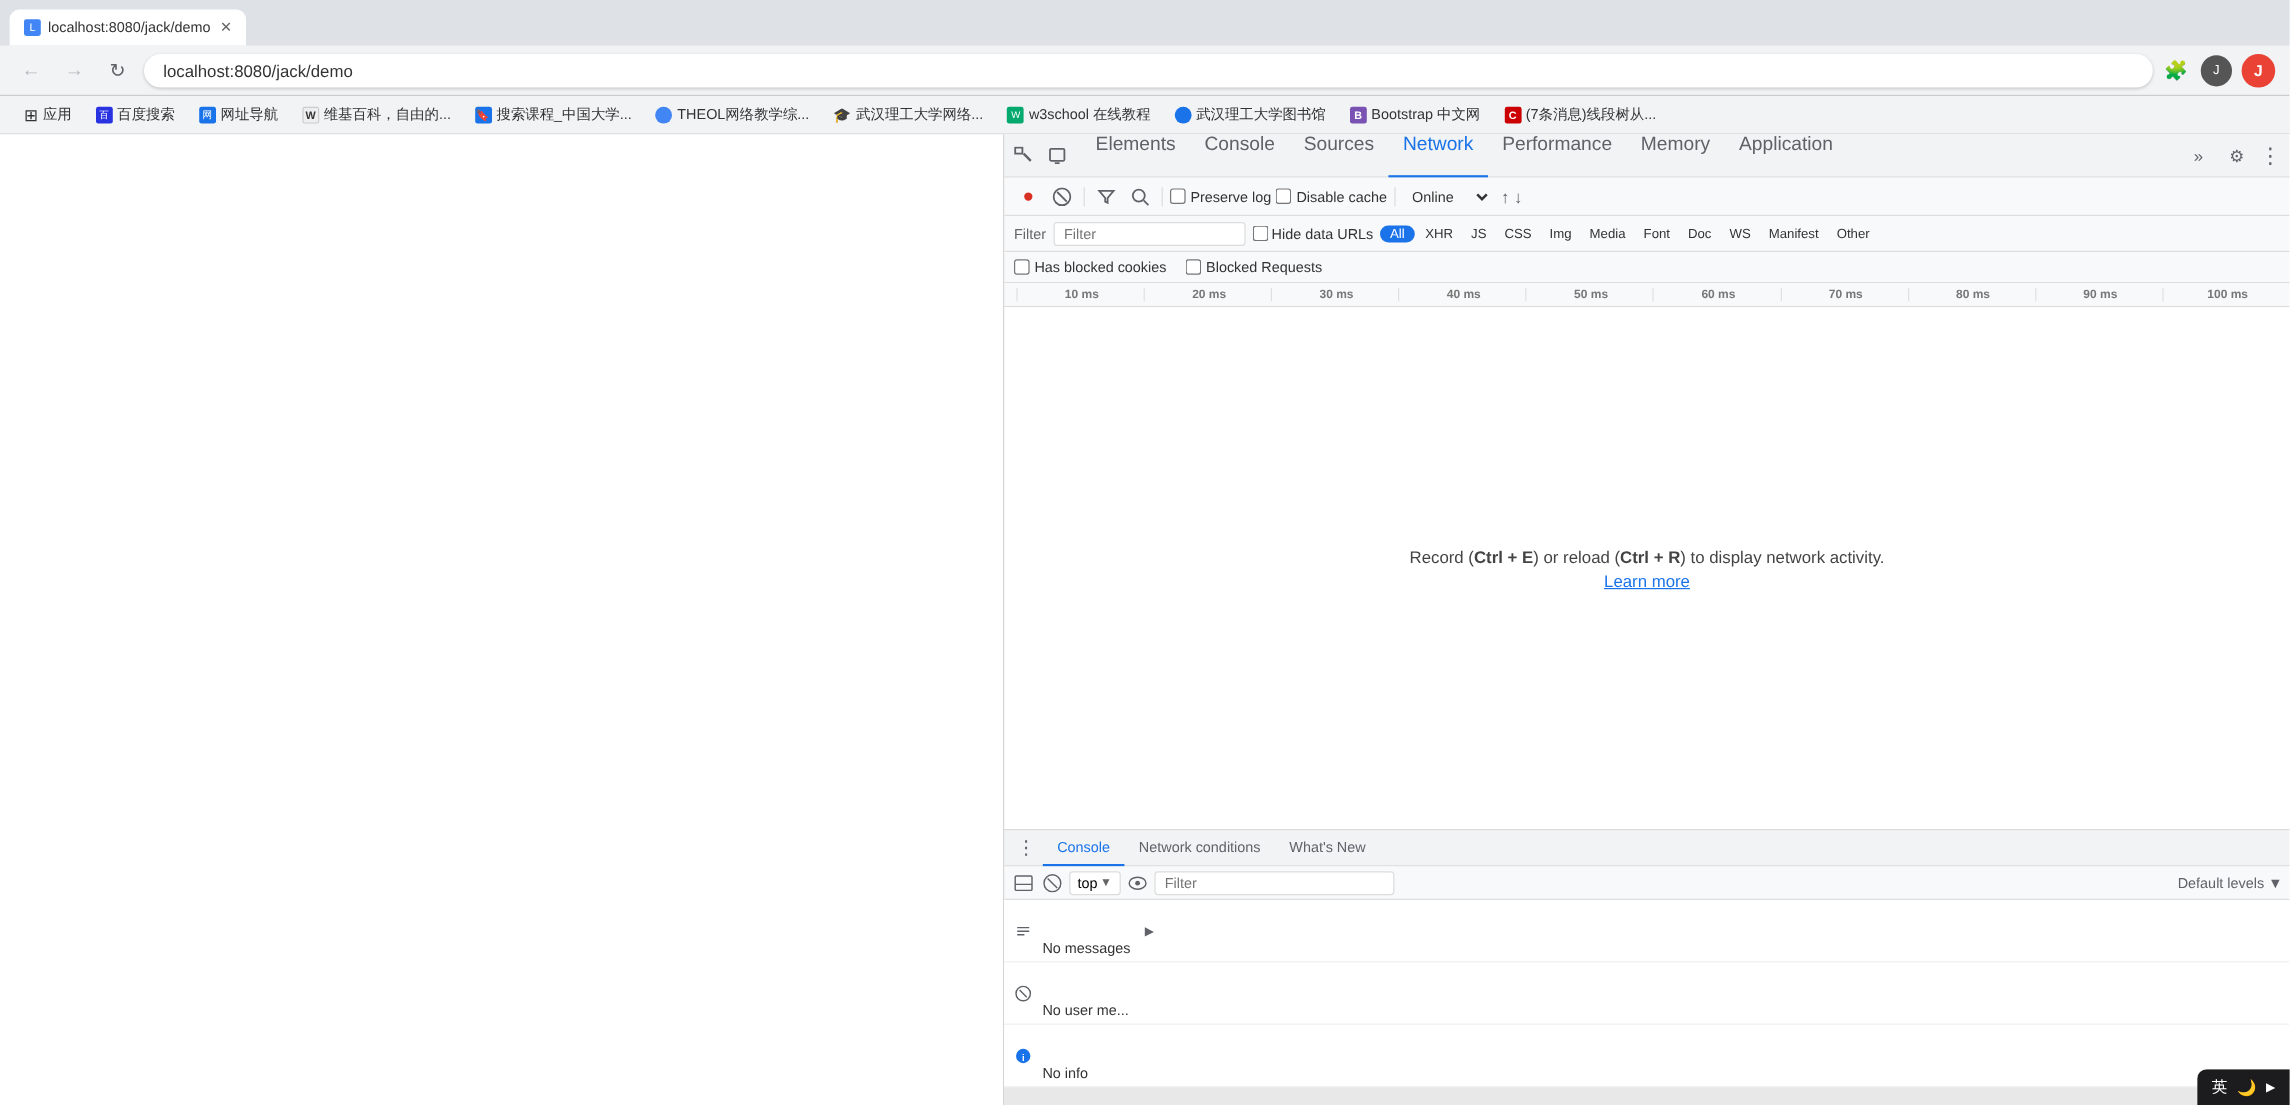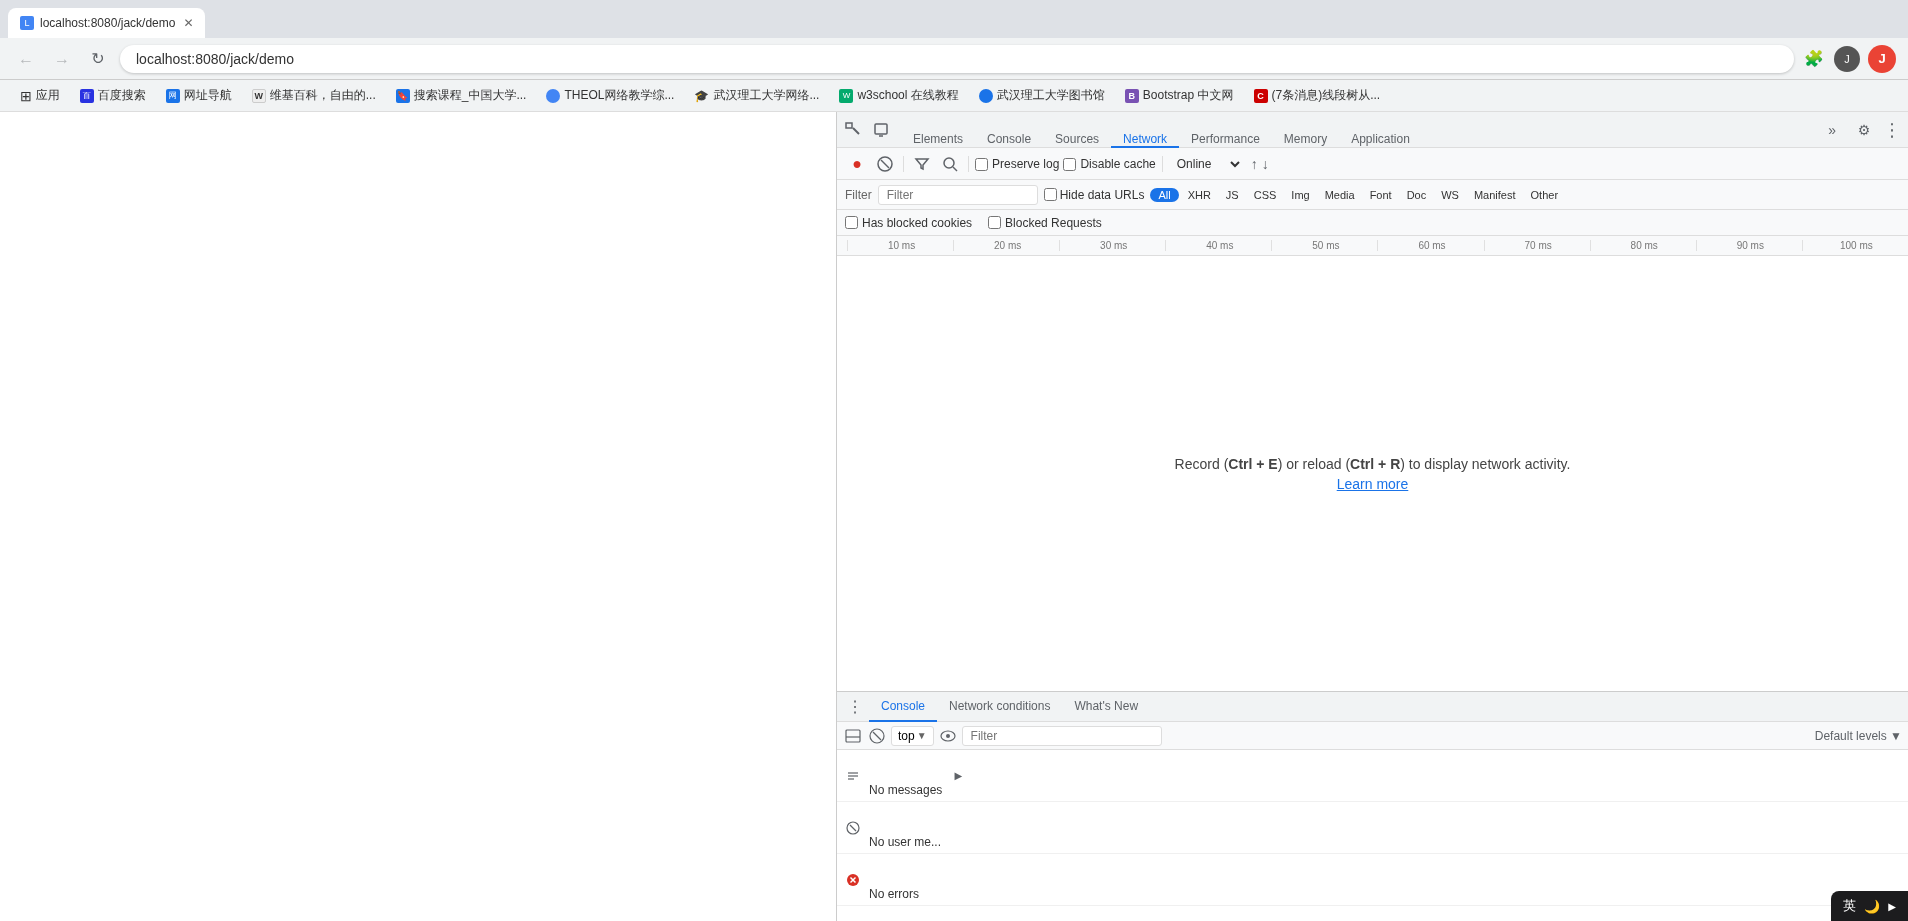--- a/index.html
+++ b/index.html
@@ -29,52 +29,52 @@
     .main-area { display: flex; height: calc(921px - 38px - 42px - 32px); }
 
     
     .page-content { flex: 1; background: #fff; }
 
     
     .devtools { width: 1072px; border-left: 1px solid #ccc; display: flex; flex-direction: column; background: #f8f9fa; font-size: 12px; }
 
     
     .devtools-tabs { display: flex; align-items: center; background: #f1f3f4; border-bottom: 1px solid #ddd; height: 36px; padding: 0 4px; }
-    .devtools-tab { padding: 0 12px; height: 36px; display: flex; align-items: flex-end; font-size: 12px; color: #5f6368; cursor: pointer; border-bottom: 2px solid transparent; }
+    .devtools-tab { padding: 0 12px; height: 36px; display: flex; align-items: flex-start; font-size: 16px; color: #5f6368; cursor: pointer; border-bottom: 2px solid transparent; }
     .devtools-tab.active { color: #1a73e8; border-bottom: 2px solid #1a73e8; }
     .devtools-tab-more { margin-left: auto; padding: 0 8px; font-size: 14px; color: #5f6368; cursor: pointer; }
     .devtools-icons-right { display: flex; align-items: center; gap: 4px; margin-left: 8px; }
     .dt-icon { width: 24px; height: 24px; display: flex; align-items: center; justify-content: center; color: #5f6368; cursor: pointer; font-size: 14px; border-radius: 4px; }
     .devtools-panel-icon { width: 24px; height: 24px; display: flex; align-items: center; justify-content: center; cursor: pointer; }
 
     
     .network-toolbar { display: flex; align-items: center; padding: 4px 8px; gap: 4px; background: #f8f9fa; border-bottom: 1px solid #ddd; height: 32px; }
     .toolbar-btn { width: 24px; height: 24px; display: flex; align-items: center; justify-content: center; cursor: pointer; color: #5f6368; border-radius: 4px; }
     .toolbar-separator { width: 1px; height: 16px; background: #ddd; margin: 0 2px; }
-    .toolbar-checkbox { display: flex; align-items: flex-end; gap: 4px; font-size: 12px; color: #333; cursor: pointer; }
+    .toolbar-checkbox { display: flex; align-items: flex-start; gap: 4px; font-size: 12px; color: #333; cursor: pointer; }
     .toolbar-checkbox input { cursor: pointer; }
     .online-select { border: none; background: transparent; font-size: 12px; color: #333; cursor: pointer; padding: 2px 4px; }
     .upload-download { display: flex; gap: 4px; margin-left: 4px; }
     .ud-btn { color: #5f6368; font-size: 14px; cursor: pointer; }
 
     
     .filter-bar { display: flex; align-items: center; padding: 4px 8px; gap: 6px; background: #f8f9fa; border-bottom: 1px solid #ddd; height: 30px; flex-wrap: wrap; }
     .filter-input { border: 1px solid #ddd; border-radius: 3px; padding: 2px 8px; font-size: 12px; outline: none; width: 160px; }
     .filter-checkbox { display: flex; align-items: center; gap: 3px; font-size: 12px; color: #333; cursor: pointer; }
     .filter-tags { display: flex; gap: 3px; align-items: center; flex-wrap: wrap; }
     .filter-tag { padding: 1px 6px; border-radius: 3px; font-size: 11px; cursor: pointer; color: #333; }
     .filter-tag.active { background: #1a73e8; color: white; border-radius: 10px; padding: 1px 8px; }
 
     
     .filter-bar2 { display: flex; align-items: center; padding: 4px 8px; gap: 16px; background: #f8f9fa; border-bottom: 1px solid #ddd; height: 26px; }
     .blocked-checkbox { display: flex; align-items: center; gap: 4px; font-size: 12px; color: #333; cursor: pointer; }
 
     
     .timeline-ruler { display: flex; align-items: center; background: #f8f9fa; border-bottom: 1px solid #ddd; height: 20px; padding-left: 10px; }
-    .ruler-tick { font-size: 10px; color: #777; flex: 1; text-align: center; border-left: 1px solid #e0e0e0; padding-left: 2px; }
+    .ruler-tick { font-size: 10px; color: #777; flex: 1; text-align: center; border-left: 1px solid #e0e0e0; padding-left: 2px; font-weight: bold; }
 
     
     .network-content { flex: 1; display: flex; flex-direction: column; background: #fff; position: relative; }
     .network-empty { display: flex; flex-direction: column; align-items: center; justify-content: center; flex: 1; color: #333; }
     .network-empty-text { font-size: 14px; color: #444; margin-bottom: 4px; }
     .network-empty-link { color: #1a73e8; font-size: 14px; text-decoration: underline; cursor: pointer; }
 
     
     .bottom-panel { border-top: 1px solid #ccc; display: flex; flex-direction: column; height: 230px; }
     .bottom-tabs { display: flex; align-items: center; background: #f1f3f4; border-bottom: 1px solid #ddd; height: 30px; padding: 0 4px; }
@@ -382,30 +382,20 @@
         <div class="console-msg">
           <div class="msg-icon user">
             <svg width="14" height="14" viewBox="0 0 14 14">
                 <circle cx="7" cy="7" r="6" fill="none" stroke="#5f6368" stroke-width="1.2"></circle>
                 <line x1="4" y1="4" x2="10" y2="10" stroke="#5f6368" stroke-width="1.2"></line>
               </svg>
           </div>
           <span class="msg-text">No user me...</span>
         </div>
 
-        <div class="console-msg">
-          <div class="msg-icon error">
-            <svg width="14" height="14" viewBox="0 0 14 14">
-                <circle cx="7" cy="7" r="6" fill="#d93025"></circle>
-                <line x1="4.5" y1="4.5" x2="9.5" y2="9.5" stroke="white" stroke-width="1.5"></line>
-                <line x1="9.5" y1="4.5" x2="4.5" y2="9.5" stroke="white" stroke-width="1.5"></line>
-              </svg>
-          </div>
-          <span class="msg-text">No errors</span>
-        </div>
 
 
         <div class="console-msg">
           <div class="msg-icon info">
             <svg width="14" height="14" viewBox="0 0 14 14">
                 <circle cx="7" cy="7" r="6" fill="#1a73e8"></circle>
                 <text x="6" y="11" font-size="8" fill="white" font-weight="bold">i</text>
               </svg>
           </div>
           <span class="msg-text">No info</span>

